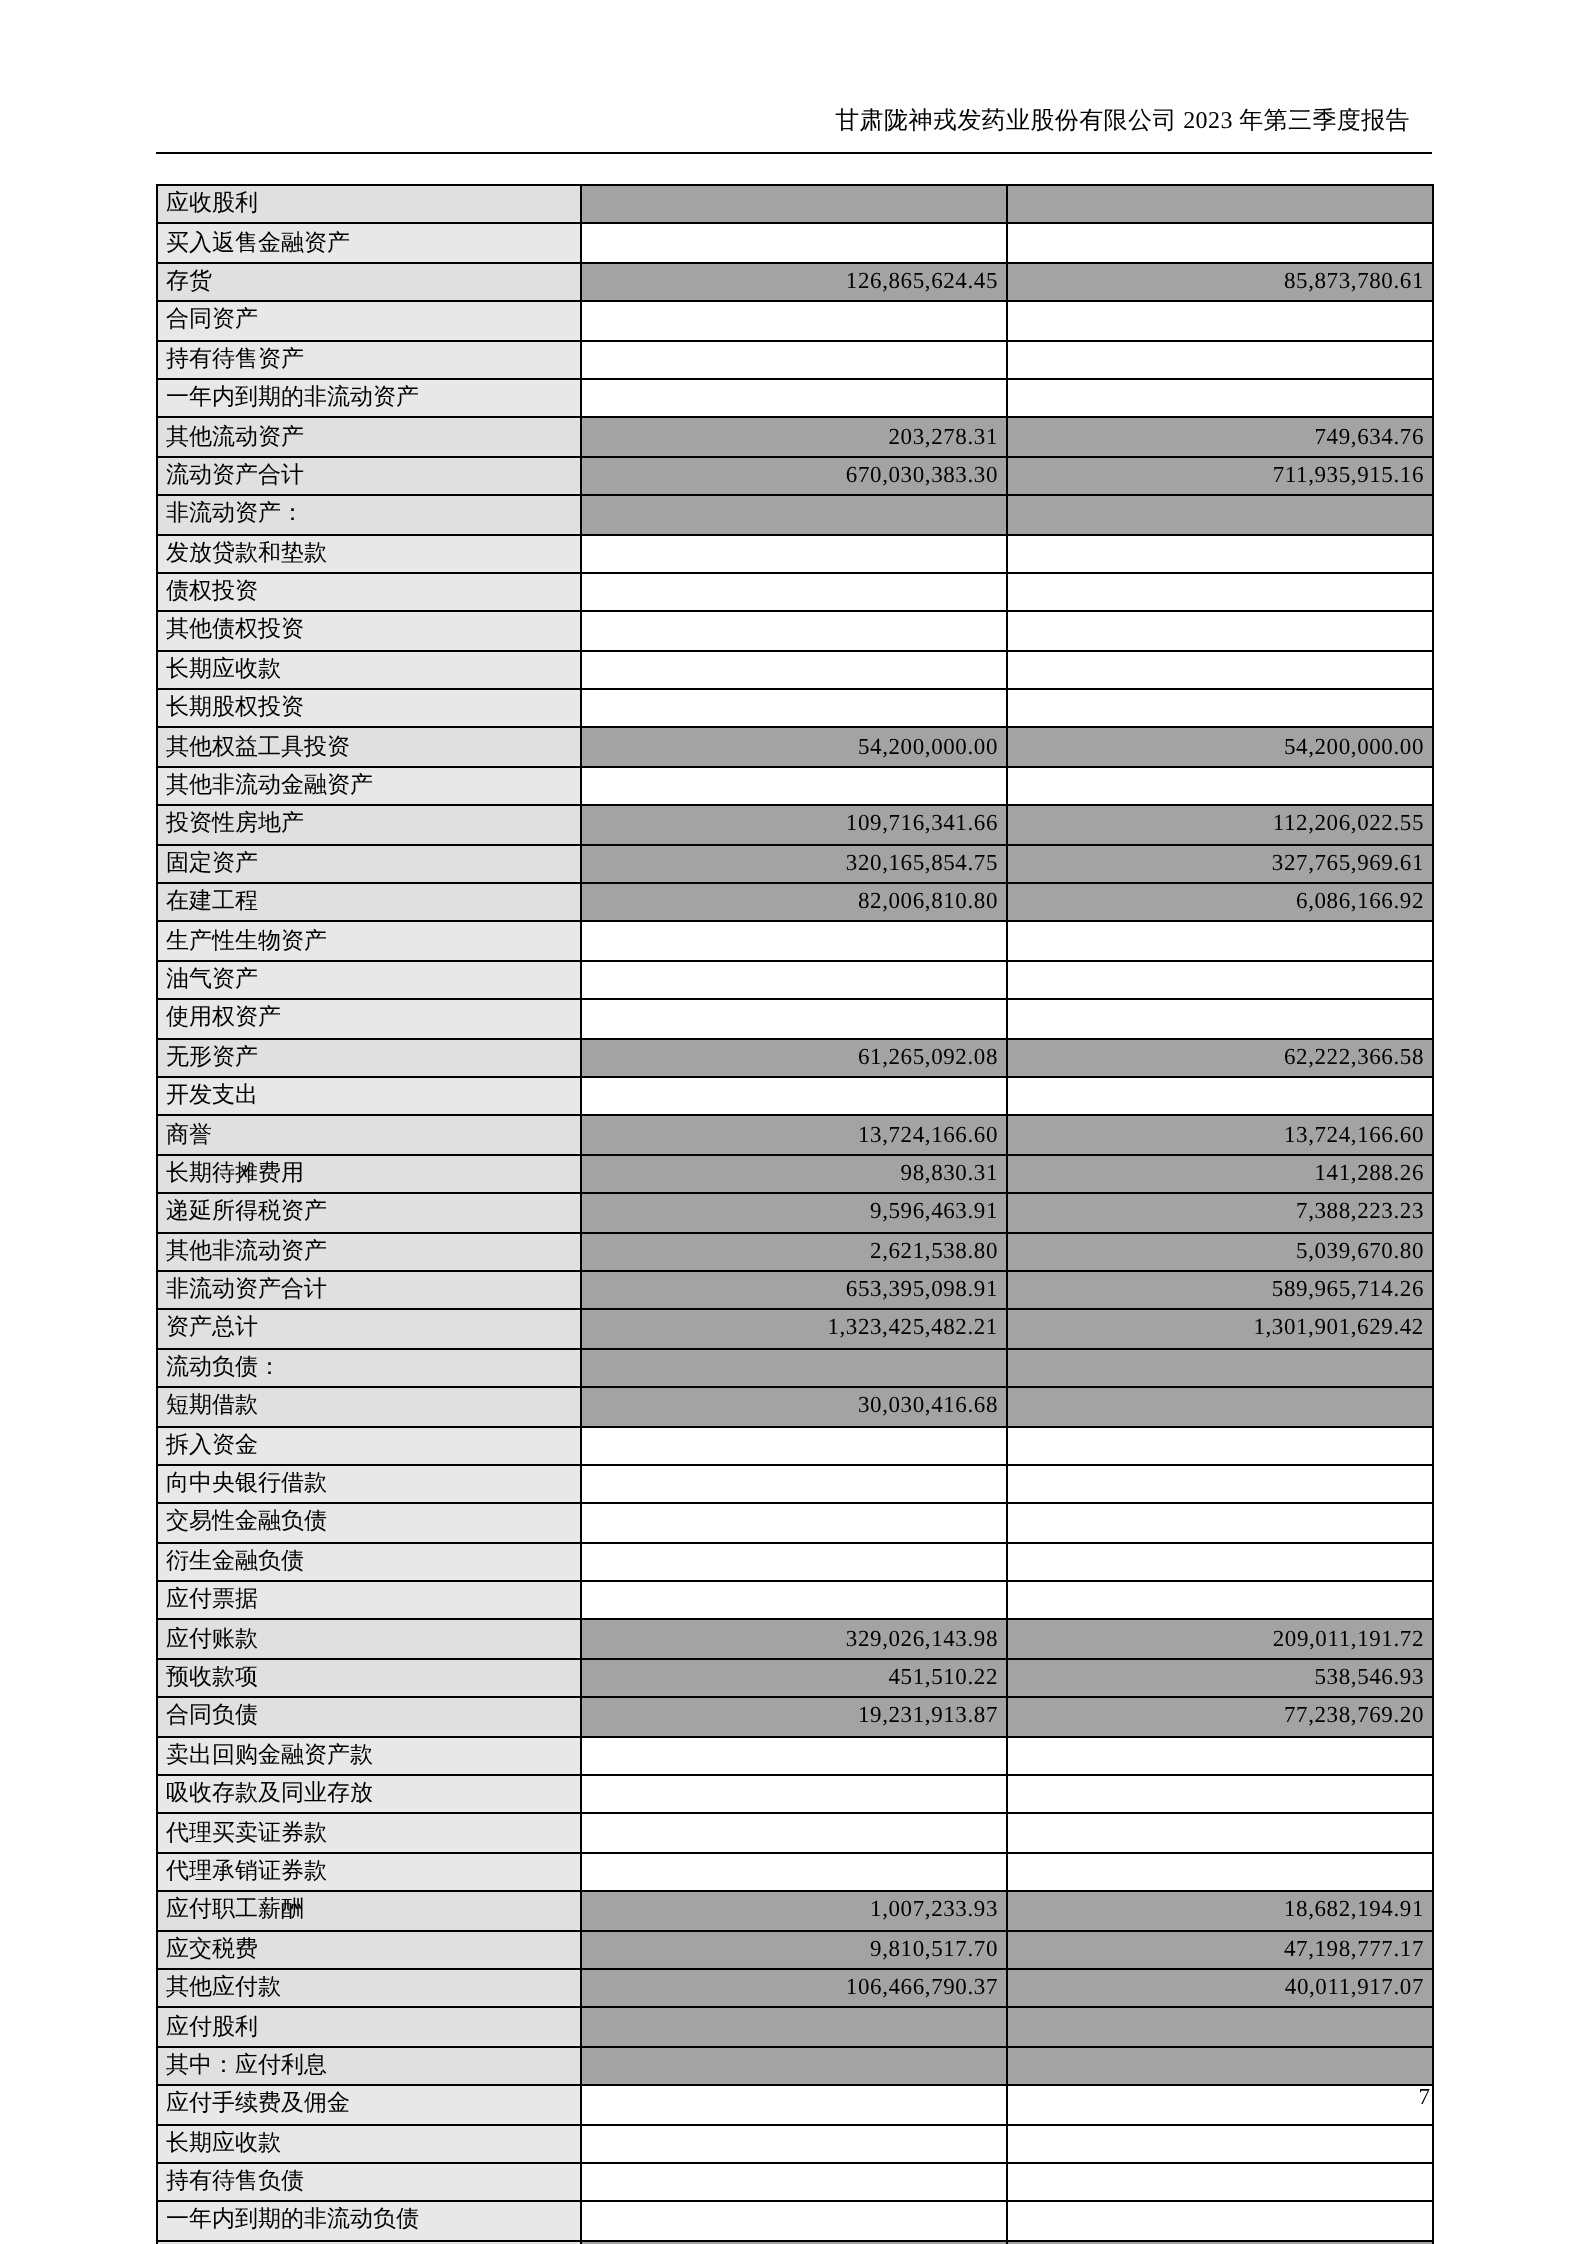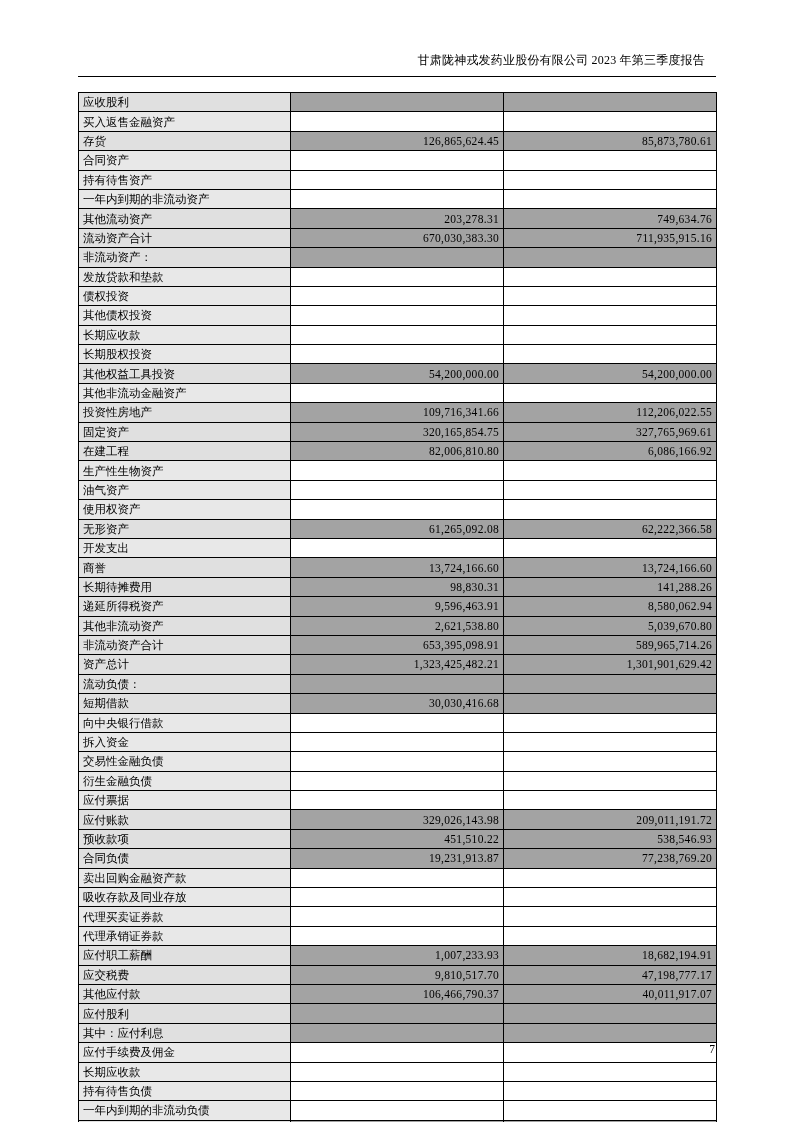--- a/index.html
+++ b/index.html
@@ -238,21 +238,21 @@
             <td class="num">13,724,166.60</td>
           </tr>
           <tr class="shaded">
             <td class="label ind1">长期待摊费用</td>
             <td class="num">98,830.31</td>
             <td class="num">141,288.26</td>
           </tr>
           <tr class="shaded">
             <td class="label ind1">递延所得税资产</td>
             <td class="num">9,596,463.91</td>
-            <td class="num">8,580,062.94</td>
+            <td class="num">7,388,223.23</td>
           </tr>
           <tr class="shaded">
             <td class="label ind1">其他非流动资产</td>
             <td class="num">2,621,538.80</td>
             <td class="num">5,039,670.80</td>
           </tr>
           <tr class="shaded">
             <td class="label ind0">非流动资产合计</td>
             <td class="num">653,395,098.91</td>
             <td class="num">589,965,714.26</td>
@@ -266,26 +266,26 @@
             <td class="label ind0">流动负债：</td>
             <td class="num"></td>
             <td class="num"></td>
           </tr>
           <tr class="shaded">
             <td class="label ind1">短期借款</td>
             <td class="num">30,030,416.68</td>
             <td class="num"></td>
           </tr>
           <tr class="plain">
+            <td class="label ind1">拆入资金</td>
+            <td class="num"></td>
+            <td class="num"></td>
+          </tr>
+          <tr class="plain">
             <td class="label ind1">向中央银行借款</td>
-            <td class="num"></td>
-            <td class="num"></td>
-          </tr>
-          <tr class="plain">
-            <td class="label ind1">拆入资金</td>
             <td class="num"></td>
             <td class="num"></td>
           </tr>
           <tr class="plain">
             <td class="label ind1">交易性金融负债</td>
             <td class="num"></td>
             <td class="num"></td>
           </tr>
           <tr class="plain">
             <td class="label ind1">衍生金融负债</td>

